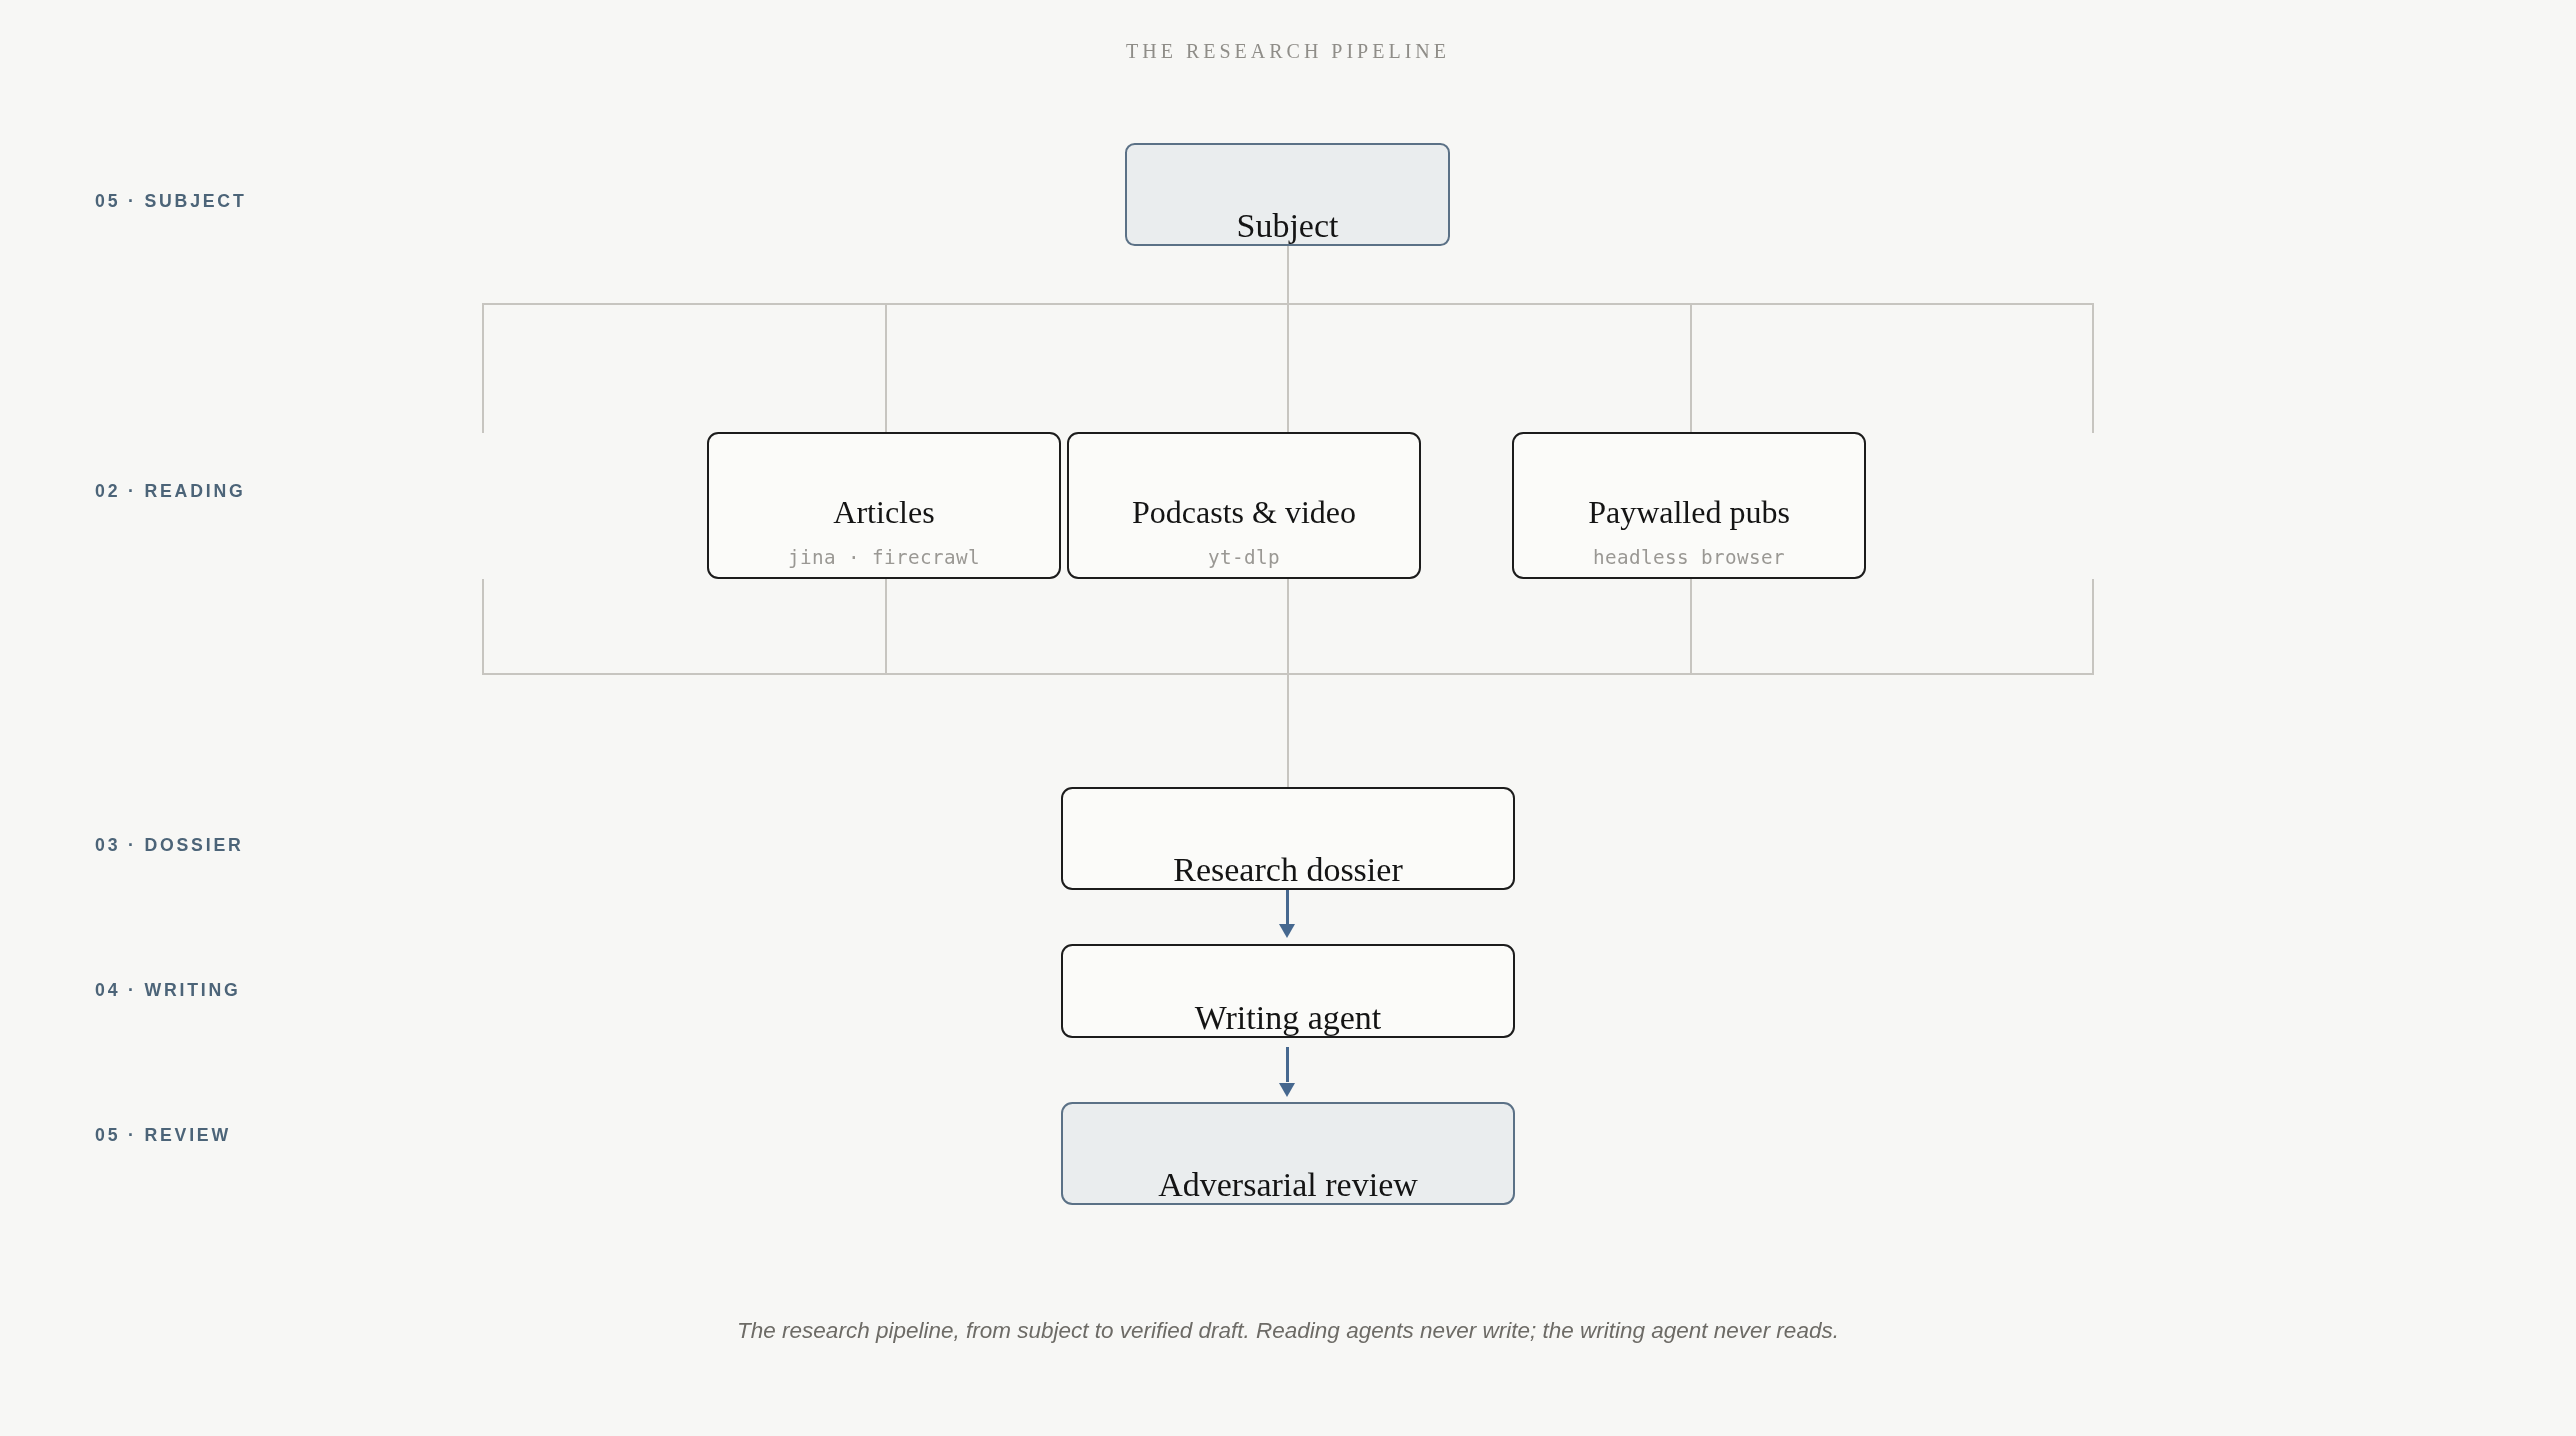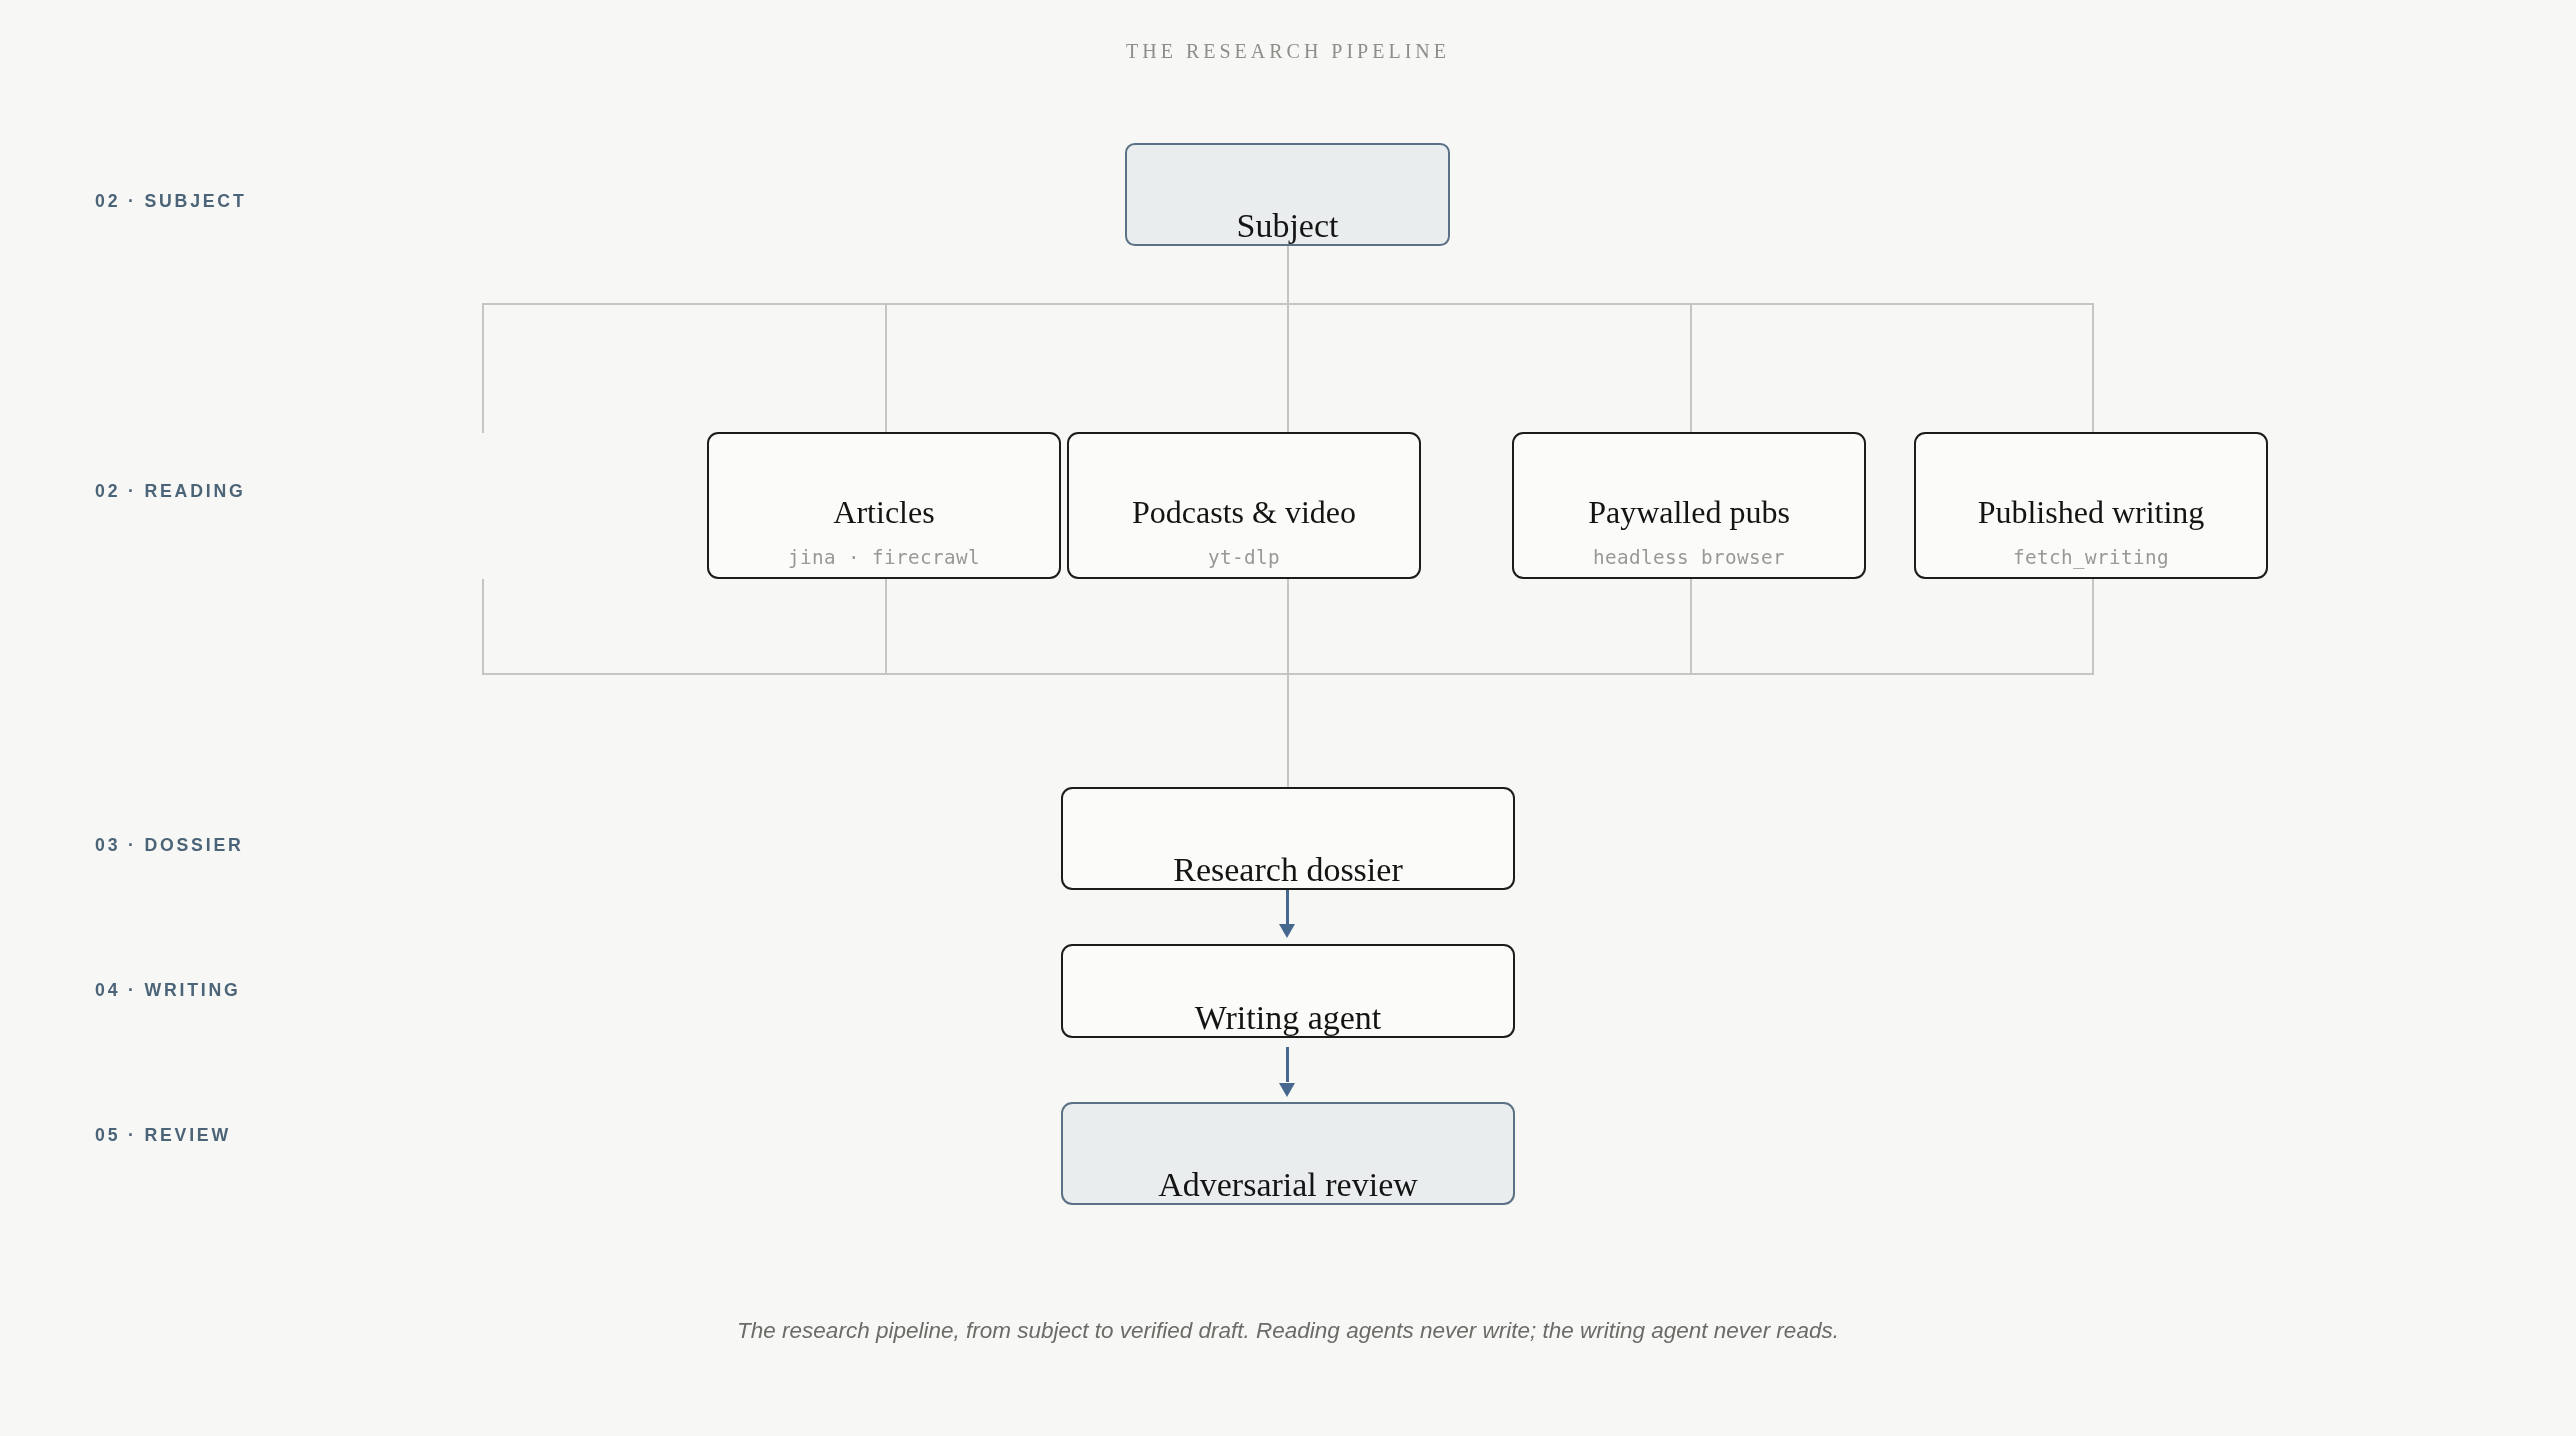--- a/index.html
+++ b/index.html
@@ -53,21 +53,21 @@
     font-family:Liberation Sans, sans-serif;font-style:italic;font-size:22.5px;
     color:var(--caption-text);}
 </style>
 </head>
 <body>
 
 <div class="stage">
 
   <div class="diagram-title">THE RESEARCH PIPELINE</div>
 
-  <div class="stage-label" style="top:201px">02 · SUBJECT</div>
+  <div class="stage-label" style="top:201px">05 · SUBJECT</div>
   <div class="stage-label" style="top:491px">02 · READING</div>
   <div class="stage-label" style="top:845px">03 · DOSSIER</div>
   <div class="stage-label" style="top:990px">04 · WRITING</div>
   <div class="stage-label" style="top:1135px">05 · REVIEW</div>
 
   <div class="conn" style="left:1287px;top:246px;width:1.6px;height:57px"></div>
   <div class="conn" style="left:482px;top:303px;width:1612px;height:1.6px"></div>
   <div class="conn" style="left:482px;top:303px;width:1.6px;height:130px"></div>
   <div class="conn" style="left:885px;top:303px;width:1.6px;height:130px"></div>
   <div class="conn" style="left:1287px;top:303px;width:1.6px;height:130px"></div>
@@ -91,24 +91,20 @@
     <div class="node-tool">jina · firecrawl</div>
   </div>
   <div class="node reading" style="left:1067px;top:432px;width:354px;height:147px">
     <div class="node-label">Podcasts &amp; video</div>
     <div class="node-tool">yt-dlp</div>
   </div>
   <div class="node reading" style="left:1512px;top:432px;width:354px;height:147px">
     <div class="node-label">Paywalled pubs</div>
     <div class="node-tool">headless browser</div>
   </div>
-  <div class="node reading" style="left:1914px;top:432px;width:354px;height:147px">
-    <div class="node-label">Published writing</div>
-    <div class="node-tool">fetch_writing</div>
-  </div>
 
   <div class="node" style="left:1061px;top:787px;width:454px;height:103px">
     <div class="node-label">Research dossier</div>
   </div>
 
   <div>
     <div class="arrow-shaft" style="left:1286px;top:890px;height:35px"></div>
     <div class="arrow-head" style="left:1279px;top:924px"></div>
   </div>
 

